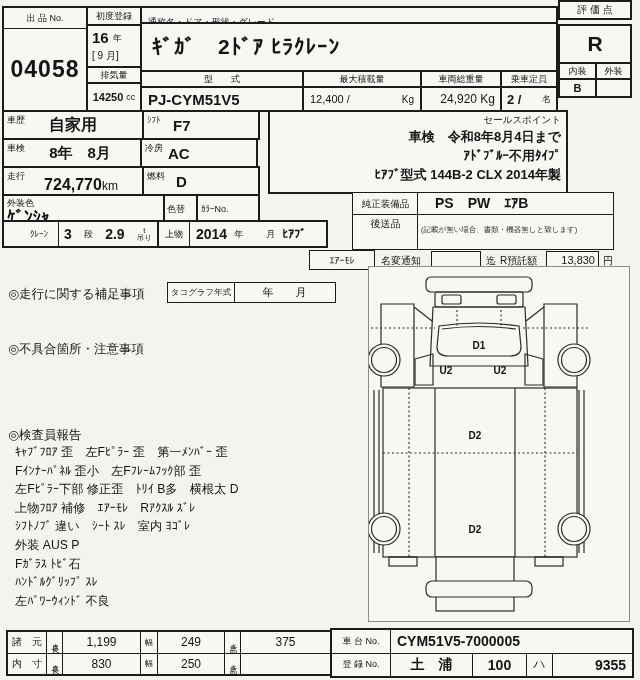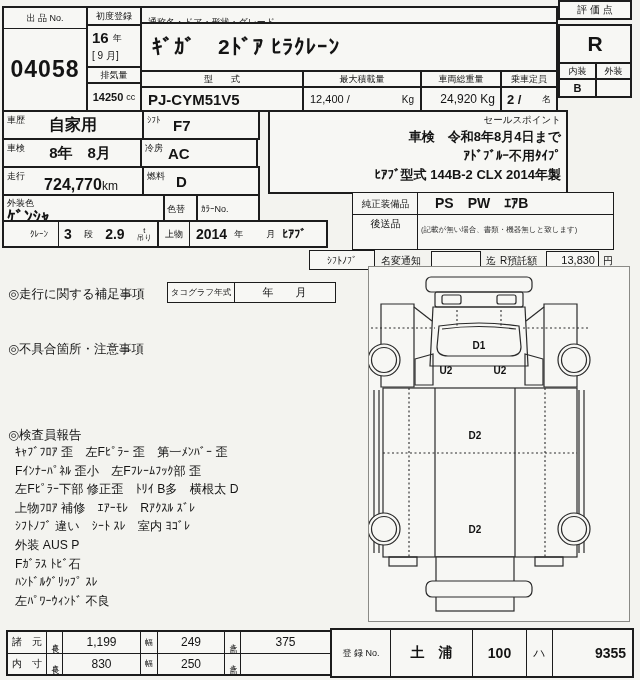--- a/index.html
+++ b/index.html
@@ -211,21 +211,21 @@
     <span class="val" style="font-size:14px;">PS　PW　ｴｱB</span>
   </div>
   <div class="cell thin ctr" style="left:352px;top:214px;width:67px;height:36px;align-items:flex-start;padding-top:4px;">
     <span class="lab" style="font-size:10px;">後送品</span>
   </div>
   <div class="cell thin" style="left:417px;top:214px;width:197px;height:36px;padding:3px 3px;">
     <span style="font-size:7.5px;color:#333;">(記載が無い場合、書類・機器無しと致します)</span>
   </div>
 
   <div class="cell thin ctr" style="left:309px;top:250px;width:66px;height:20px;">
-    <span style="font-size:10px;">ｼﾌﾄﾉﾌﾞ</span>
+    <span style="font-size:10px;">ｴｱｰﾓﾚ</span>
   </div>
   <span class="abs" style="left:381px;top:254px;font-size:10px;">名変通知</span>
   <div class="cell thin" style="left:431px;top:251px;width:50px;height:18px;"></div>
   <span class="abs" style="left:486px;top:254px;font-size:10px;">迄</span>
   <span class="abs" style="left:500px;top:254px;font-size:10px;">R預託額</span>
   <div class="cell thin rowflex" style="left:546px;top:251px;width:53px;height:18px;justify-content:flex-end;padding-right:3px;">
     <span style="font-size:11px;">13,830</span>
   </div>
   <span class="abs" style="left:603px;top:254px;font-size:10px;">円</span>
 
@@ -349,20 +349,28 @@
         </div>
       <div class="bcell" style="flex:1;">
           <span style="font-size:12px;"></span>
         </div>
     </div>
   </div>
 
   <div class="btable" style="left:330px;top:628px;width:304px;height:50px;">
     <div class="brow">
       <div class="bcell" style="width:58px;">
+          <span style="font-size:9px;">車 台 No.</span>
+        </div>
+      <div class="bcell" style="flex:1;justify-content:flex-start;padding-left:6px;">
+          <span class="val" style="font-size:14px;">CYM51V5-7000005</span>
+        </div>
+    </div>
+    <div class="brow">
+      <div class="bcell" style="width:58px;">
           <span style="font-size:9px;">登 録 No.</span>
         </div>
       <div class="bcell" style="width:82px;">
           <span class="val pre" style="font-size:14px;">土　浦</span>
         </div>
       <div class="bcell" style="width:54px;">
           <span class="val" style="font-size:14px;">100</span>
         </div>
       <div class="bcell" style="width:26px;">
           <span style="font-size:12px;">ハ</span>

